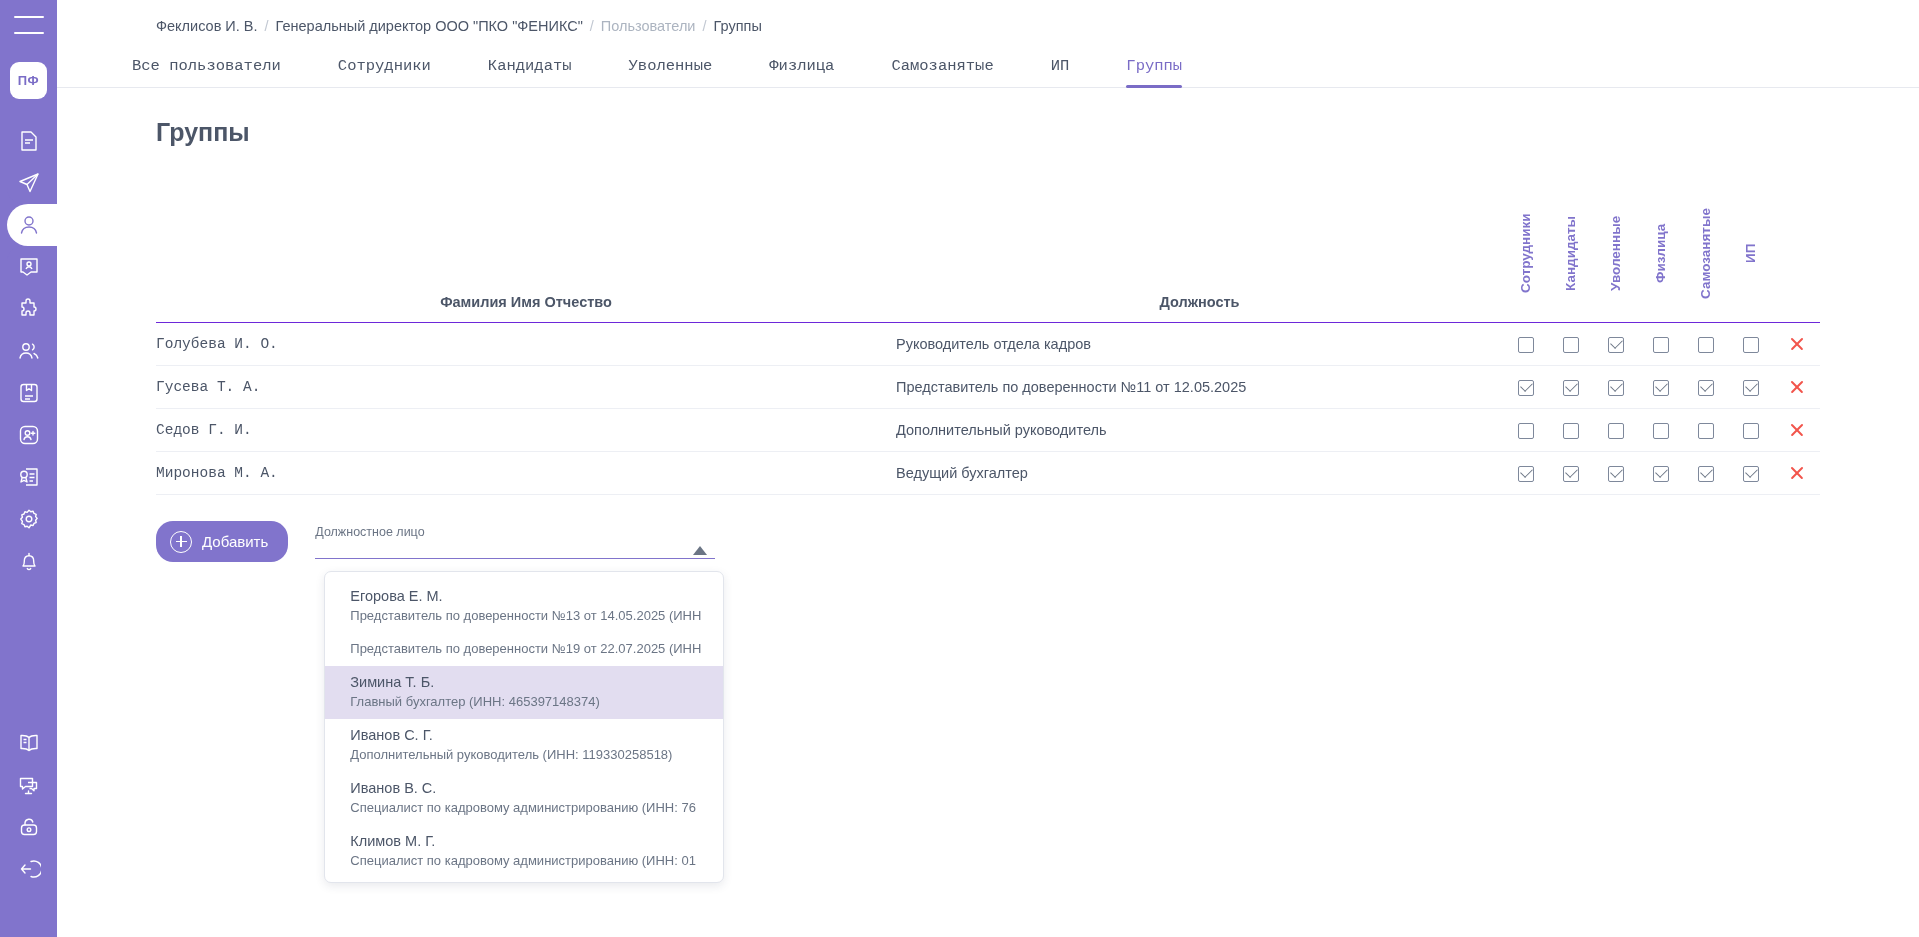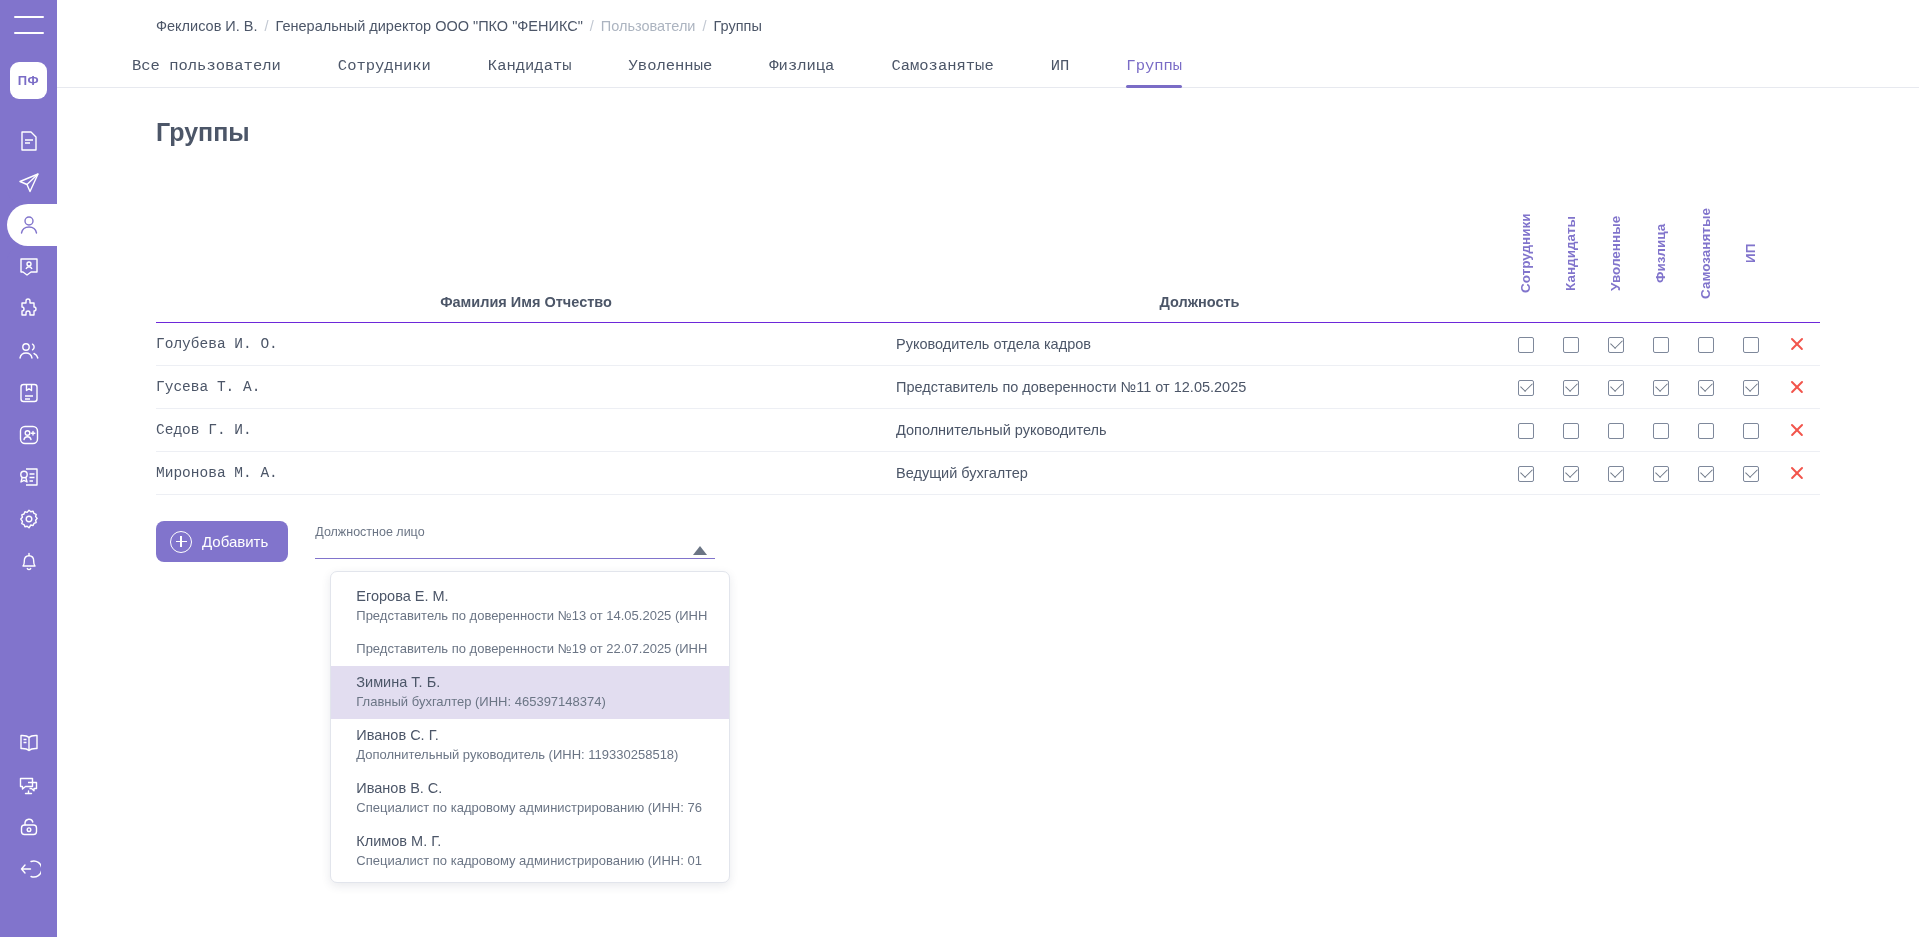--- a/index.html
+++ b/index.html
@@ -160,21 +160,21 @@
   .del-x::after  { transform: rotate(-45deg); }
 
   
   .controls {
     margin: 26px 0 0 99px;
     display: flex; align-items: flex-start; gap: 27px;
     position: relative;
   }
   .btn-add {
     background: #8174CC; color: #fff; border: none;
-    border-radius: 8px; height: 41px; padding: 0 20px 0 14px;
+    border-radius: 17px; height: 41px; padding: 0 20px 0 14px;
     display: flex; align-items: center; gap: 10px;
     font-size: 15px; cursor: pointer;
     font-family: inherit;
   }
   .plus-circle {
     width: 22px; height: 22px; border: 1.6px solid #fff; border-radius: 50%;
     position: relative; flex: 0 0 22px;
   }
   .plus-circle::before, .plus-circle::after {
     content: ""; position: absolute; background: #fff;
@@ -196,21 +196,21 @@
     font-size: 15px; color: #4C5668; font-family: inherit;
   }
   .caret-up {
     position: absolute; right: 8px; bottom: 4px;
     width: 0; height: 0;
     border-left: 7px solid transparent; border-right: 7px solid transparent;
     border-bottom: 9px solid #6B7585; cursor: pointer;
   }
 
   .dropdown {
-    position: absolute; left: 15px; top: 50px;
+    position: absolute; left: 9px; top: 50px;
     width: 400px; max-height: 312px;
     background: #fff;
     border: 1px solid #E2E5EC; border-radius: 7px;
     box-shadow: 0 3px 10px rgba(40,50,80,.10);
     overflow: hidden;
     padding: 8px 0;
   }
   .dd-item {
     padding: 6px 0 8px 25px; cursor: pointer;
     overflow: hidden; white-space: nowrap;

